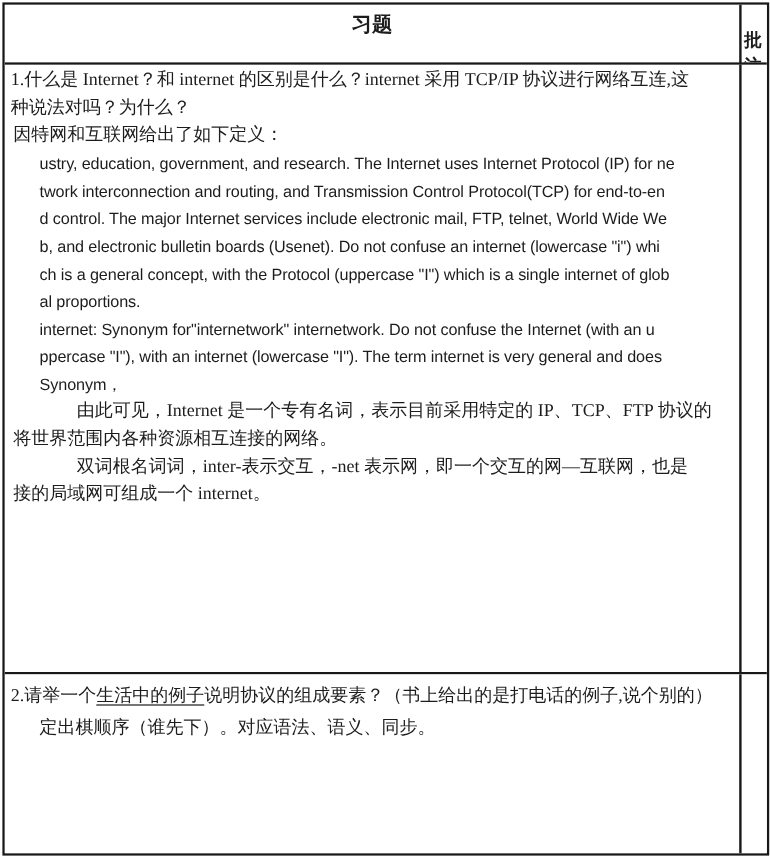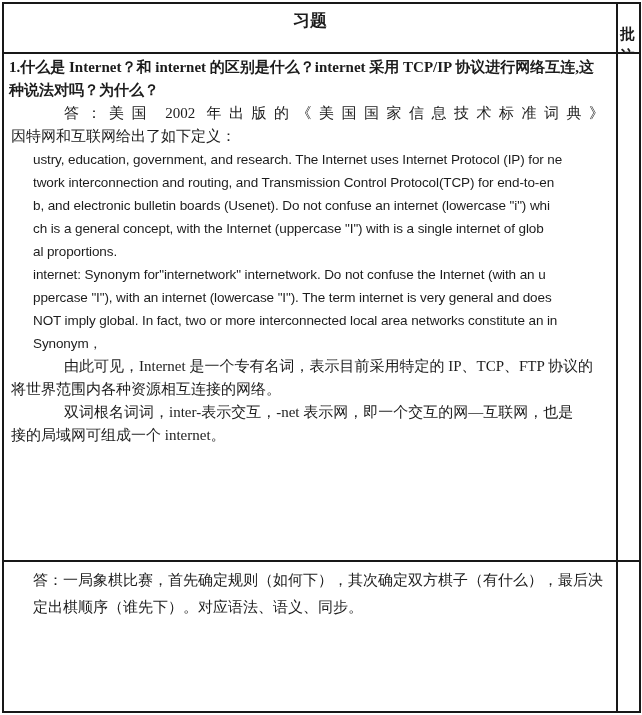--- a/index.html
+++ b/index.html
@@ -44,21 +44,21 @@
   .bd-side.r1{ border-bottom:2px solid #181818; }
   .bd-main.r2{ padding:5px 4px 0 3px; }
 
   .ln{ line-height:23px; white-space:nowrap; font-size:15px; }
   .r2 .ln{ line-height:27px; }
   .en{
     font-family:"Liberation Sans","DejaVu Sans",sans-serif;
     font-size:13.5px;
     letter-spacing:-0.1px;
   }
-  .indq{ padding-left:2px;font-weight:bold; }
+  .indq{ padding-left:2px; }
   .indfirst{ padding-left:57px; }
   .indmid{ padding-left:26px; }
   .indsm{ padding-left:4px; }
   .justify{
     white-space:normal;
     text-align:justify;
     text-align-last:justify;
     padding-right:8px;
   }
   .u{ text-decoration:underline; text-underline-offset:3px; }
@@ -72,38 +72,37 @@
     <div class="cell hd-main">
       <span>习题</span>
     </div>
     <div class="cell hd-side">
       <div class="vstack">批注</div>
     </div>
 
     <div class="cell bd-main r1">
       <div class="ln indq">1.什么是 Internet？和 internet 的区别是什么？internet 采用 TCP/IP 协议进行网络互连,这</div>
       <div class="ln indq">种说法对吗？为什么？</div>
-      <div class="ln indfirst justify">答：美国 2002 年出版的《美国国家信息技术标准词典》</div>
       <div class="ln indsm">因特网和互联网给出了如下定义：</div>
       <div class="ln en indmid">ustry, education, government, and research. The Internet uses Internet Protocol (IP) for ne</div>
       <div class="ln en indmid">twork interconnection and routing, and Transmission Control Protocol(TCP) for end-to-en</div>
+      <div class="ln en indmid">d control. The major Internet services include electronic mail, FTP, telnet, World Wide We</div>
       <div class="ln en indmid">b, and electronic bulletin boards (Usenet). Do not confuse an  internet (lowercase "i") whi</div>
-      <div class="ln en indmid">ch is a general concept, with the Internet (uppercase "I") with is a single internet of glob</div>
+      <div class="ln en indmid">ch is a general concept, with the Protocol (uppercase "I") which is a single internet of glob</div>
       <div class="ln en indmid">al proportions.</div>
       <div class="ln en indmid">internet: Synonym for"internetwork" internetwork. Do not confuse the Internet (with an u</div>
       <div class="ln en indmid">ppercase "I"), with an internet (lowercase "I"). The term internet is very general and does</div>
-      <div class="ln en indmid">NOT imply global. In fact, two or more interconnected local area networks constitute an in</div>
       <div class="ln en indmid">Synonym，</div>
       <div class="ln indfirst">由此可见，Internet 是一个专有名词，表示目前采用特定的 IP、TCP、FTP 协议的</div>
       <div class="ln indsm">将世界范围内各种资源相互连接的网络。</div>
       <div class="ln indfirst">双词根名词词，inter-表示交互，-net 表示网，即一个交互的网—互联网，也是</div>
       <div class="ln indsm">接的局域网可组成一个 internet。</div>
     </div>
     <div class="cell bd-side r1"></div>
 
     <div class="cell bd-main r2">
-      <div class="ln indmid">答：一局象棋比赛，首先确定规则（如何下），其次确定双方棋子（有什么），最后决</div>
+      <div class="ln indq"><span>2.请举一个</span><span class="u">生活中的例子</span><span>说明协议的组成要素？（书上给出的是打电话的例子,说个别的）</span></div>
       <div class="ln indmid">定出棋顺序（谁先下）。对应语法、语义、同步。</div>
     </div>
     <div class="cell bd-side r2"></div>
 
   </div>
 </div>
 
 </body></html>

